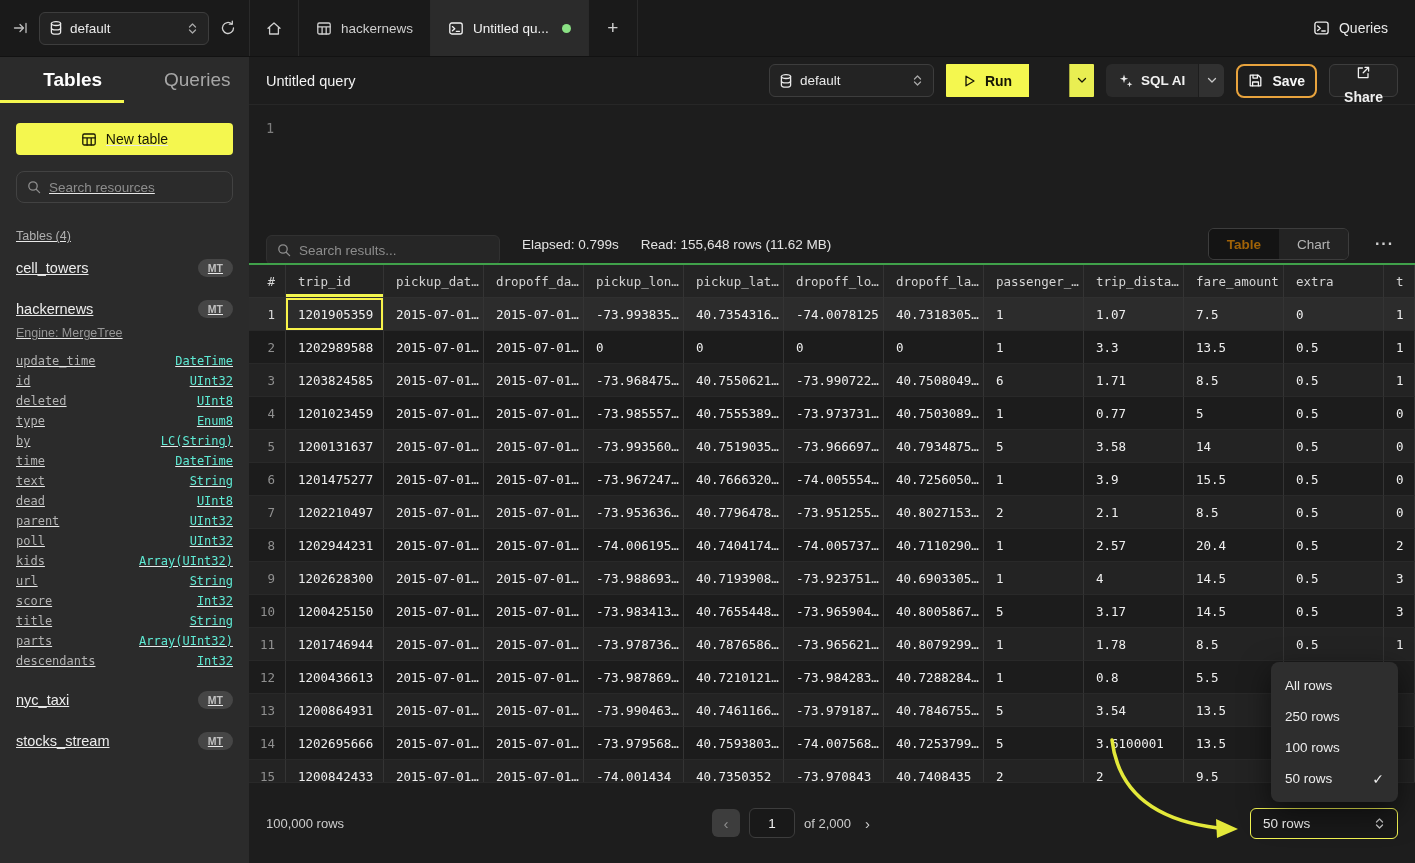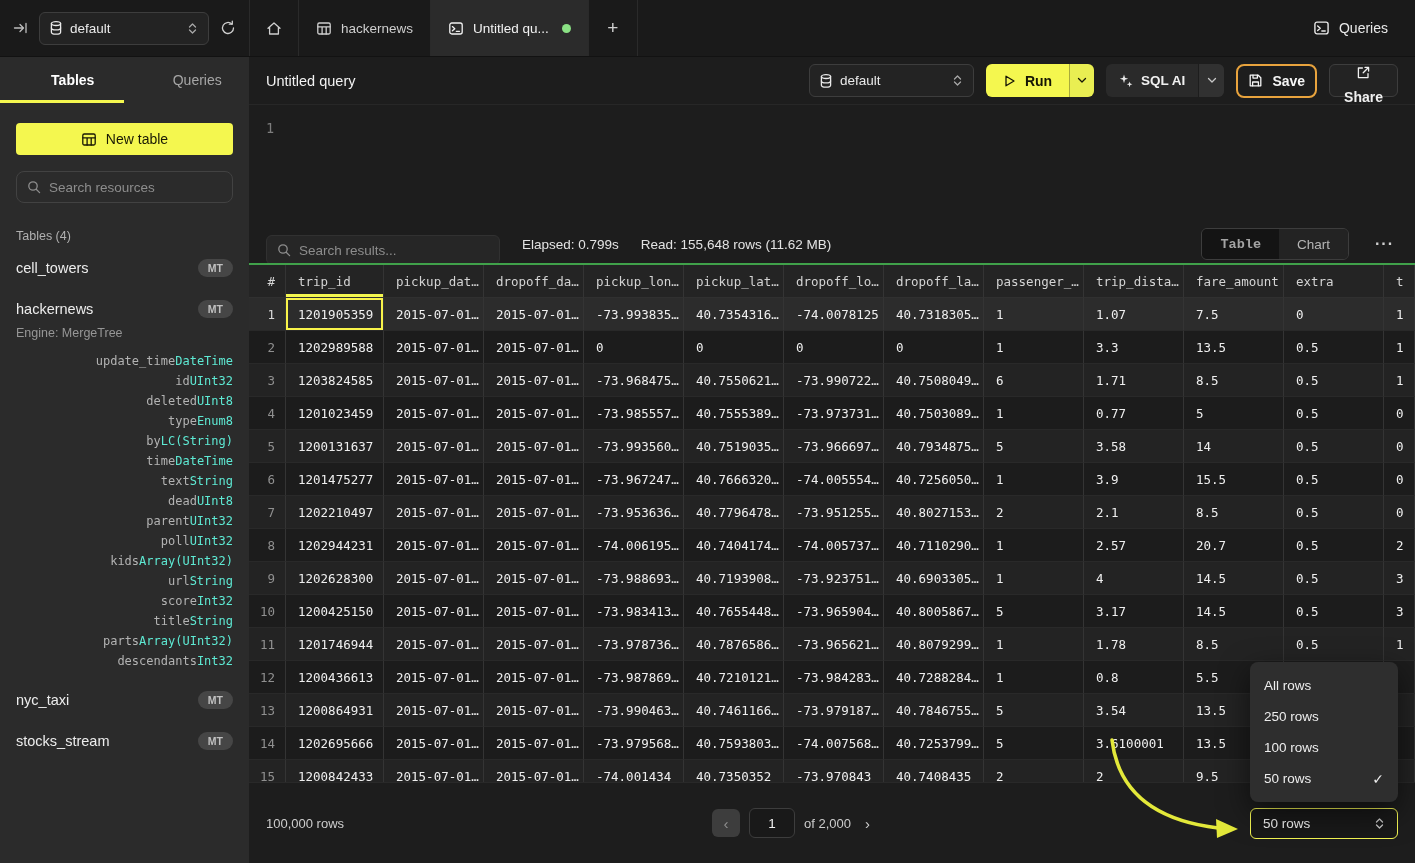--- a/index.html
+++ b/index.html
@@ -19,45 +19,45 @@
   .tab { display:flex; align-items:center; gap:9px; padding:0 17px; border-right:1px solid #2a2a2a; color:#cfcfcf; font-size:13.5px; white-space:nowrap; }
   .tab.sq { width:49px; justify-content:center; padding:0; }
   .tab.active { background:#2b2b2b; color:#f2f2f2; }
   .mod-dot { width:9px; height:9px; border-radius:50%; background:#8ae184; margin-left:4px; }
   .plus-glyph { font-size:19px; color:#cfcfcf; }
   .tb-right { margin-left:auto; display:flex; align-items:center; gap:9px; padding:0 27px; color:#eaeaea; font-size:14px; }
 
   
   .sidebar { position:absolute; left:0; top:57px; width:249px; height:806px; background:#2b2b2b; }
   .side-tabs { height:46px; display:flex; position:relative; }
-  .side-tab { flex:1; display:flex; align-items:center; justify-content:center; font-size:14px; color:#a6a6a6;margin-left:21px; }
+  .side-tab { flex:1; display:flex; align-items:center; justify-content:center; font-size:19px; color:#a6a6a6;margin-left:21px; }
   .side-tab.active { color:#ffffff; font-weight:bold; }
   .side-underline { position:absolute; left:0; bottom:0; width:124px; height:3px; background:#f4f74f; }
-  .side-body { padding:20px 16px 0 16px; }
+  .side-body { padding:20px 16px 0 16px;text-decoration:underline; }
   .new-table-btn { width:100%; height:32px; background:#f4f74f; border-radius:4px; display:flex; align-items:center; justify-content:center; gap:9px; color:#191904; font-size:14px; font-weight:500; }
   .search-box { margin-top:16px; height:32px; border:1px solid #424242; border-radius:8px; display:flex; align-items:center; gap:8px; padding:0 10px; color:#8d8d8d; }
   .search-box input { background:transparent; border:none; outline:none; color:#d8d8d8; font-size:13.5px; width:100%; font-family:"Liberation Sans",sans-serif; }
   .search-box input::placeholder { color:#8d8d8d; }
   .section-label { margin-top:26px; font-size:12.5px; color:#b0b0b0; }
   .tbl-item { display:flex; align-items:center; justify-content:space-between; height:33px; margin-top:8px; }
   .tbl-name { font-size:14.5px; color:#ededed; font-weight:500; }
   .mt-badge { background:#464646; color:#c0c0c0; font-size:10.5px; font-weight:bold; padding:3px 10px; border-radius:10px; }
   .engine-label { font-size:12.5px; color:#969696; margin:1px 0 11px; }
   .hn-cols { font-family:"DejaVu Sans Mono", monospace; font-size:12px; line-height:20px; }
-  .col-row { display:flex; justify-content:flex-end; }
+  .col-row { display:flex; justify-content:space-between; }
   .col-name { color:#b3b3b3; }
   .col-type { color:#5eead4; }
 
   
   .main { position:absolute; left:249px; top:57px; width:1166px; height:806px; background:#1d1d1d; }
   .qheader { height:48px; display:flex; align-items:center; padding:0 17px; border-bottom:1px solid #272727; gap:12px; }
   .qtitle { font-size:14.5px; color:#f2f2f2; }
   .qactions { margin-left:auto; display:flex; align-items:center; gap:12px; }
   .db-select.small { width:165px; flex:none; }
-  .run-btn { display:flex; height:33px; border-radius:6px; overflow:hidden; }
+  .run-btn { display:flex; height:33px; border-radius:1px; overflow:hidden;gap:40px; }
   .run-main { background:#f4f74f; color:#151505; display:flex; align-items:center; gap:9px; padding:0 17px; font-size:14px; font-weight:bold; }
   .run-caret { background:#e9ee52; border-left:1px solid rgba(0,0,0,.28); width:25px; display:flex; align-items:center; justify-content:center; color:#151505; }
   .sqlai-btn { height:33px; background:#2a2a2a; border-radius:6px; display:flex; align-items:center; overflow:hidden; }
   .sqlai-main { display:flex; align-items:center; gap:8px; padding:0 13px; color:#f0f0f0; font-weight:600; font-size:13.5px; }
   .sqlai-caret { width:26px; align-self:stretch; display:flex; align-items:center; justify-content:center; color:#c8c8c8; border-left:1px solid #1d1d1d; background:#313131; }
   .save-btn { height:34px; border:2px solid #e8a33d; border-radius:8px; background:transparent; display:flex; align-items:center; gap:9px; padding:0 10px; color:#f5f5f5; font-size:14px; font-weight:600; }
   .share-btn { height:33px; border:1px solid #3d3d3d; border-radius:6px; background:#232323; display:flex; gap:9px; padding:0 14px; align-items:center; color:#f0f0f0; font-size:14px; font-weight:600;flex-direction:column; }
 
   .editor { height:120px; padding:15px 0 0 17px; font-family:"DejaVu Sans Mono", monospace; font-size:13.5px; display:flex; gap:16px; }
   .gutter { color:#7d7d7d; }
@@ -66,21 +66,21 @@
   .tok-ident { color:#f4f4f4; font-weight:bold; }
   .tok-num { color:#dd8a3e; }
 
   .results-bar { height:38px; display:flex; align-items:center; padding:0 17px; gap:22px; }
   .search-results { width:234px; height:30px; background:#262626; border:1px solid #313131; border-radius:6px; display:flex; align-items:center; gap:8px; padding:0 10px; color:#8d8d8d; flex:none;margin-top:12px; }
   .search-results input { background:transparent; border:none; outline:none; color:#d8d8d8; font-size:13.5px; width:100%; font-family:"Liberation Sans",sans-serif; }
   .search-results input::placeholder { color:#8d8d8d; }
   .stat { font-size:13.5px; color:#e3e3e3; white-space:nowrap; }
   .segmented { margin-left:auto; display:flex; border:1px solid #3d3d3d; border-radius:6px; overflow:hidden; height:32px; }
   .seg { display:flex; align-items:center; padding:0 18px; font-size:13.5px; color:#b5b5b5; background:#232323; }
-  .seg.active { background:#141414; color:#a3a3a3; font-weight:600;font-family:Liberation Mono, monospace; }
+  .seg.active { background:#141414; color:#a16207; font-weight:600; }
   .more-btn { color:#cfcfcf; font-size:16px; font-weight:bold; letter-spacing:1px; padding:0 4px; }
 
   
   .grid { position:absolute; left:0; top:206px; width:1166px; height:519px; border-top:2px solid #40a14a; overflow:hidden; font-family:"DejaVu Sans Mono", monospace; font-size:12.5px; background:#1c1c1c; }
   .gr { display:grid; grid-template-columns:37px 98px repeat(10, 100px) 31px; height:33px; }
   .gc { display:flex; align-items:center; padding-left:12px; border-right:1px solid #343434; border-bottom:1px solid #292929; white-space:nowrap; overflow:hidden; color:#efefef; }
   .gc.numcol { justify-content:flex-end; padding:0 10px 0 0; color:#909090; }
   .gr.head { background:#242424; }
   .gr.head .gc { color:#d4d4d4; border-bottom:1px solid #303030; }
   .gr.head .gc.sel-col { box-shadow:inset 0 -3px 0 #f4f74f; }
@@ -95,21 +95,21 @@
   .total-rows { font-size:13px; color:#cdcdcd; }
   .pagination { position:absolute; left:463px; display:flex; align-items:center; gap:9px; }
   .prev-btn { width:28px; height:28px; border-radius:6px; background:#3d3d3d; color:#8f8f8f; display:flex; align-items:center; justify-content:center; font-size:15px; }
   .page-input { width:46px; height:30px; background:#191919; border:1px solid #3d3d3d; border-radius:6px; color:#f0f0f0; text-align:center; font-size:13.5px; font-family:"Liberation Sans",sans-serif; outline:none; }
   .page-of { font-size:13px; color:#cdcdcd; }
   .next-btn { color:#cdcdcd; font-size:15px; padding:0 5px; }
   .pagesize-select { margin-left:auto; width:148px; height:31px; border:1.5px solid #f2f452; border-radius:6px; background:#191919; display:flex; align-items:center; justify-content:space-between; padding:0 12px; font-size:13.5px; color:#f2f2f2; }
   .pagesize-select .ud { color:#c8c8c8; }
 
   
-  .limit-menu { position:absolute; right:17px; bottom:61px; width:148px; background:#2e2e2e; border-radius:8px; box-shadow:0 10px 30px rgba(0,0,0,.55); padding:8px 0; z-index:40; }
+  .limit-menu { position:absolute; right:17px; bottom:61px; width:127px; background:#2e2e2e; border-radius:8px; box-shadow:0 10px 30px rgba(0,0,0,.55); padding:8px 0; z-index:40; }
   .limit-item { height:31px; display:flex; align-items:center; justify-content:space-between; padding:0 14px; font-size:13.5px; color:#ededed; }
   .limit-check { color:#ededed; font-size:14px; }
 
   
   .arrow-svg { position:absolute; left:1090px; top:728px; width:170px; height:120px; z-index:30; pointer-events:none; }
 </style>
 </head>
 <body>
 
 <div id="app">
@@ -519,21 +519,21 @@
           <div class="gc numcol">8</div>
           <div class="gc">1202944231</div>
           <div class="gc">2015-07-01…</div>
           <div class="gc">2015-07-01…</div>
           <div class="gc">-74.006195…</div>
           <div class="gc">40.7404174…</div>
           <div class="gc">-74.005737…</div>
           <div class="gc">40.7110290…</div>
           <div class="gc">1</div>
           <div class="gc">2.57</div>
-          <div class="gc">20.7</div>
+          <div class="gc">20.4</div>
           <div class="gc">0.5</div>
           <div class="gc">2</div>
         </div>
         <div class="gr odd">
           <div class="gc numcol">9</div>
           <div class="gc">1202628300</div>
           <div class="gc">2015-07-01…</div>
           <div class="gc">2015-07-01…</div>
           <div class="gc">-73.988693…</div>
           <div class="gc">40.7193908…</div>

